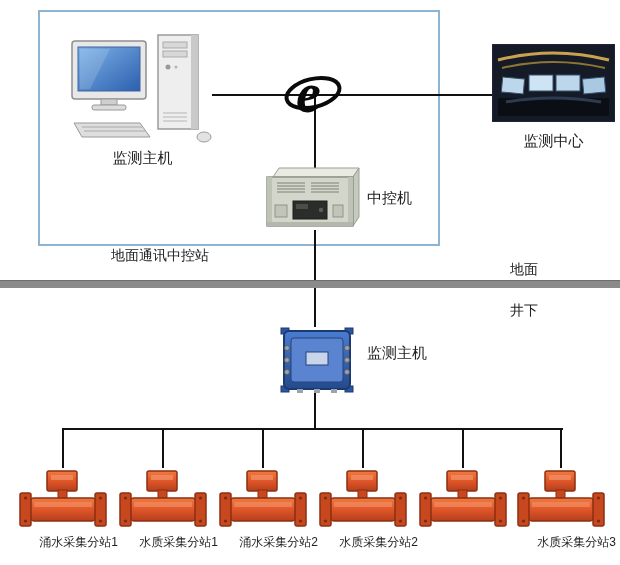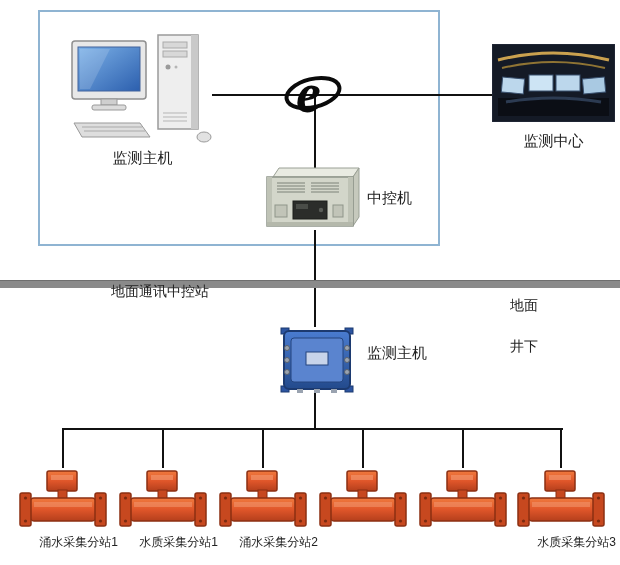--- a/index.html
+++ b/index.html
@@ -21,21 +21,21 @@
   .ground-box{
     position:absolute;left:38px;top:10px;width:398px;height:232px;
     border:2px solid var(--box-border);background:#ffffff;
   }
   .line{position:absolute;background:var(--line);}
   .node{position:absolute;}
   .node-label{
     position:absolute;text-align:center;font-size:15px;color:var(--label-color);
     white-space:nowrap;
   }
-  .big-label{font-size:14px;margin-top:36px;}
+  .big-label{font-size:14px;}
   .dev-label{
     position:absolute;width:110px;text-align:right;font-size:12px;color:var(--label-color);
     white-space:nowrap;
   }
   svg{display:block;}
 </style>
 </head>
 <body>
 
 <div class="canvas">
@@ -213,15 +213,16 @@
   </div>
   <div class="node" style="left:514px;top:468px">
     <svg width="95" height="62">
         <use href="#pump"></use>
       </svg>
   </div>
 
   <div class="dev-label" style="left:8px;top:534px">涌水采集分站1</div>
   <div class="dev-label" style="left:108px;top:534px">水质采集分站1</div>
   <div class="dev-label" style="left:208px;top:534px">涌水采集分站2</div>
+  <div class="dev-label" style="left:308px;top:534px">水质采集分站2</div>
   <div class="dev-label" style="left:506px;top:534px">水质采集分站3</div>
 
 </div>
 
 </body></html>

